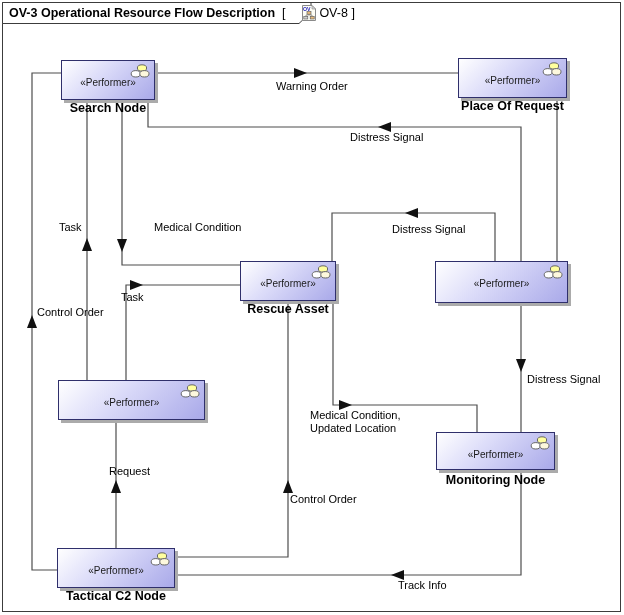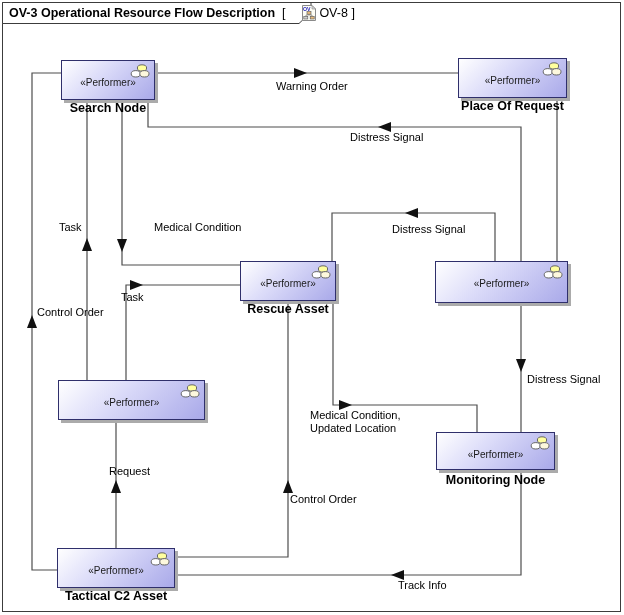--- a/index.html
+++ b/index.html
@@ -181,21 +181,21 @@
 
 <div class="node" id="node-tactical-c2">
   <span class="picon">
     <svg width="20" height="14" viewBox="0 0 20 14">
       <ellipse cx="12" cy="4" rx="4.6" ry="3.2" fill="#ffff9e" stroke="#666"></ellipse>
       <ellipse cx="5.8" cy="9.8" rx="4.6" ry="3.2" fill="#ffffff" stroke="#666"></ellipse>
       <ellipse cx="14.4" cy="9.8" rx="4.6" ry="3.2" fill="#fdf8dd" stroke="#666"></ellipse>
     </svg>
   </span>
   <div class="stereo">«Performer»</div>
-  <div class="nname">Tactical C2 Asset</div>
+  <div class="nname">Tactical C2 Node</div>
 </div>
 
 <span class="elabel" id="lbl-warning-order">Warning Order</span>
 <span class="elabel" id="lbl-distress-signal-1">Distress Signal</span>
 <span class="elabel" id="lbl-distress-signal-2">Distress Signal</span>
 <span class="elabel" id="lbl-task-1">Task</span>
 <span class="elabel" id="lbl-medical-condition">Medical Condition</span>
 <span class="elabel" id="lbl-task-2">Task</span>
 <span class="elabel" id="lbl-control-order-1">Control Order</span>
 <span class="elabel" id="lbl-request">Request</span>

